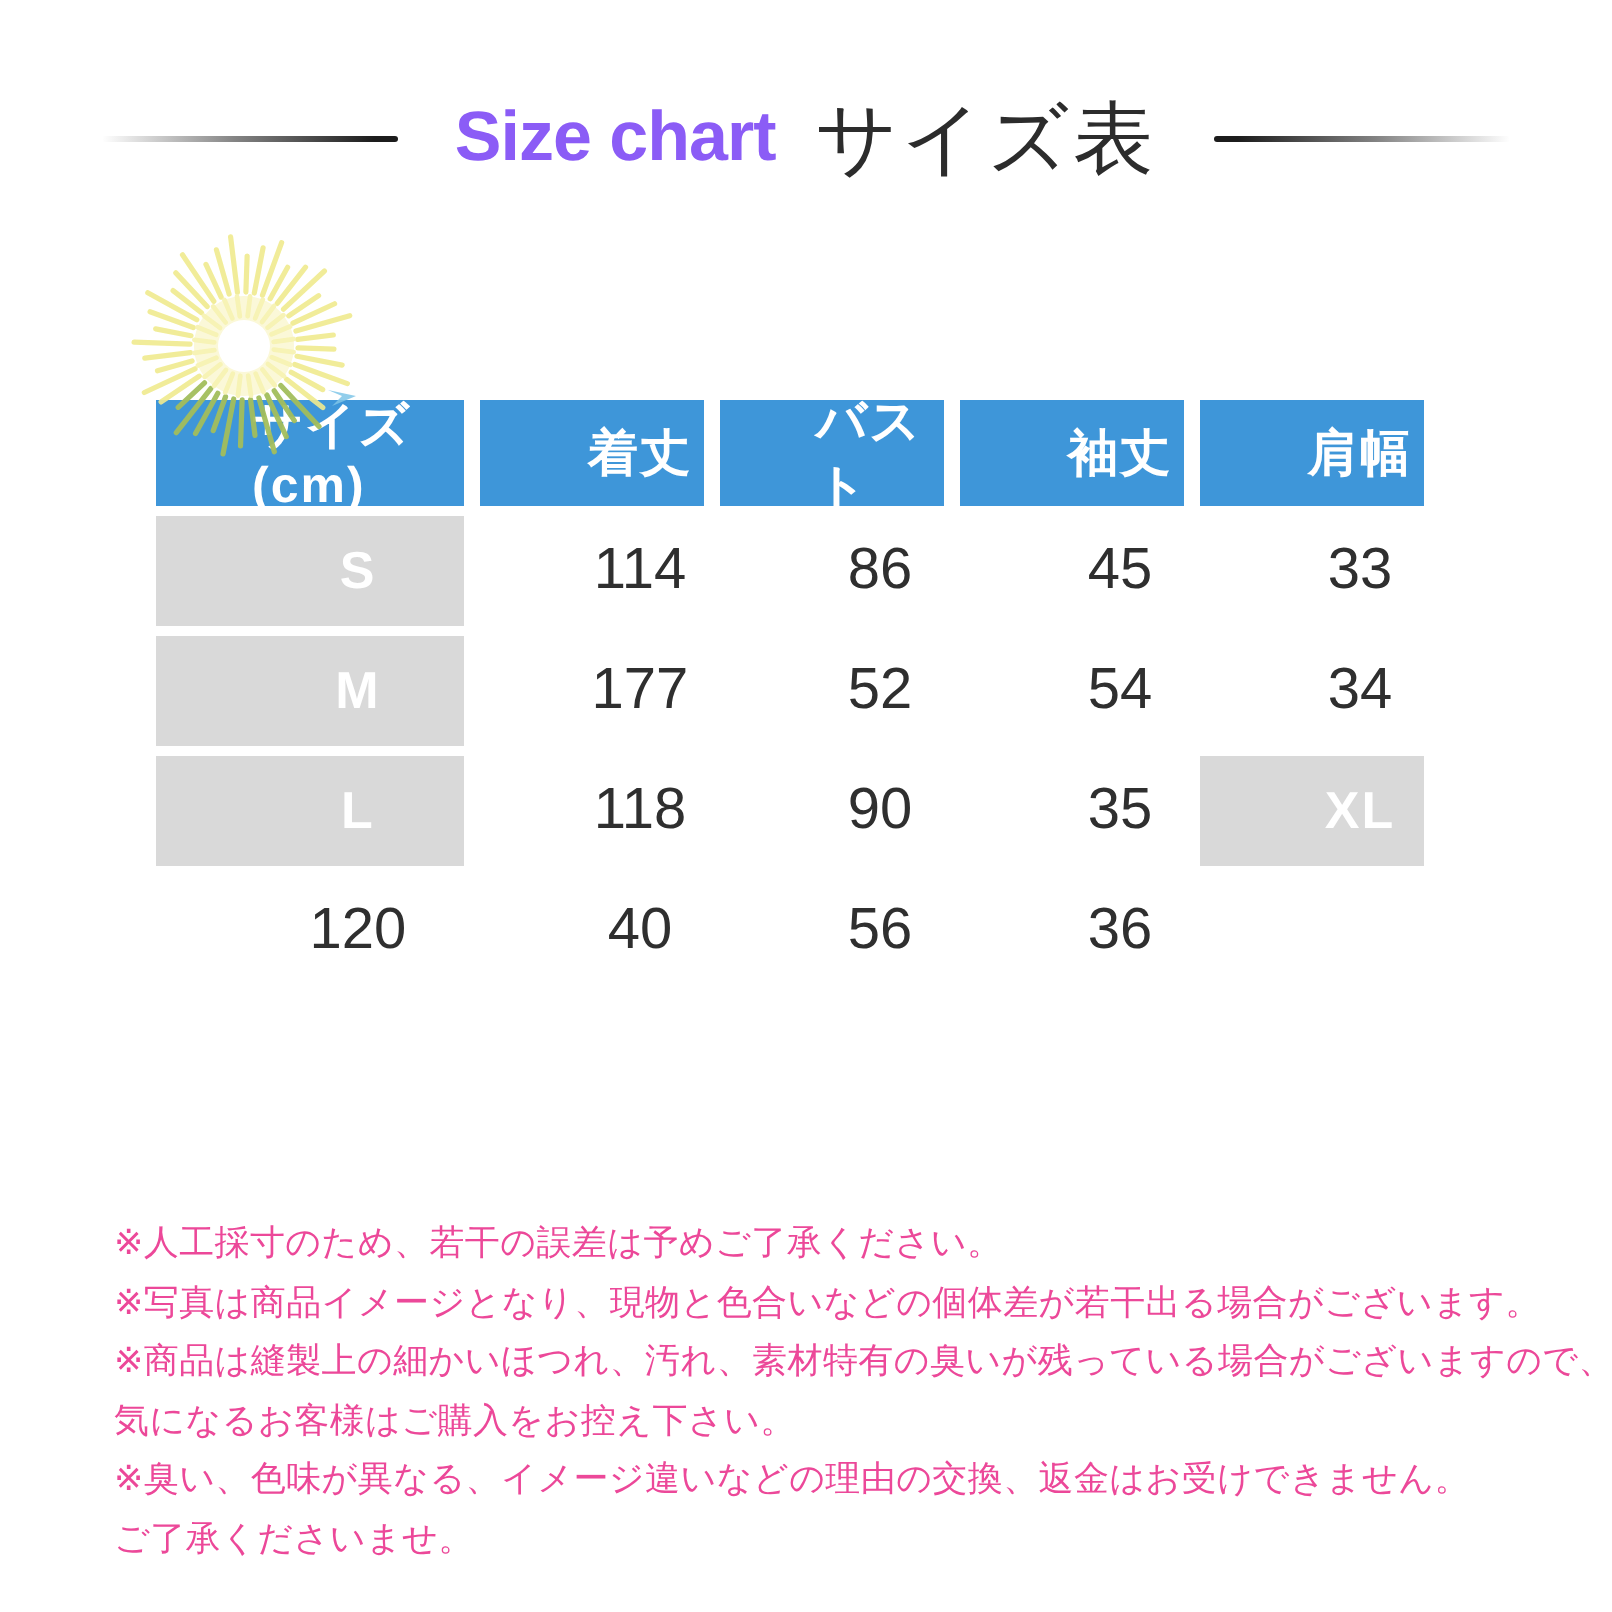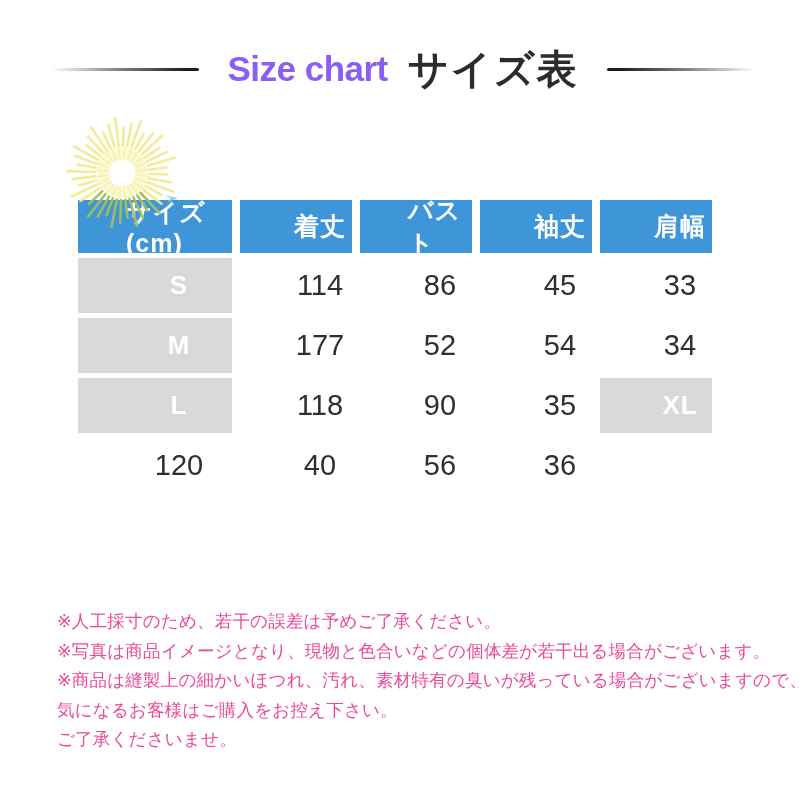--- a/index.html
+++ b/index.html
@@ -15,21 +15,21 @@
     position:absolute; top:40px; left:0; right:0; height:58px;
     display:flex; align-items:center; justify-content:center; gap:28px;
   }
   .divider { height:3px; width:148px; border-radius:2px; }
   .divider.left  { background:linear-gradient(to right, rgba(30,30,30,0) 0%, rgba(30,30,30,.55) 45%, #1c1c1c 92%, #1c1c1c 100%); }
   .divider.right { background:linear-gradient(to left,  rgba(30,30,30,0) 0%, rgba(30,30,30,.55) 45%, #1c1c1c 92%, #1c1c1c 100%); }
   .title-en {
     font-size:35px; font-weight:800; color:#8b5cf6; letter-spacing:-.5px;
   }
   .title-ja {
-    font-size:40px; font-weight:700; color:#2c2c2c; letter-spacing:2px;
+    font-size:40px; font-weight:400; color:#2c2c2c; letter-spacing:2px;
     margin-left:-8px;
   }
 
   
   .flower {
     position:absolute; left:56px; top:110px; width:136px; height:136px;
     z-index:3; pointer-events:none;
   }
 
   
@@ -176,14 +176,15 @@
   <div class="cell value">40</div>
   <div class="cell value">56</div>
   <div class="cell value">36</div>
 </div>
 
 <div class="notes">
   <div class="note-line">※人工採寸のため、若干の誤差は予めご了承ください。</div>
   <div class="note-line">※写真は商品イメージとなり、現物と色合いなどの個体差が若干出る場合がございます。</div>
   <div class="note-line">※商品は縫製上の細かいほつれ、汚れ、素材特有の臭いが残っている場合がございますので、</div>
   <div class="note-line">気になるお客様はご購入をお控え下さい。</div>
+  <div class="note-line">※臭い、色味が異なる、イメージ違いなどの理由の交換、返金はお受けできません。</div>
   <div class="note-line">ご了承くださいませ。</div>
 </div>
 
 </body></html>

